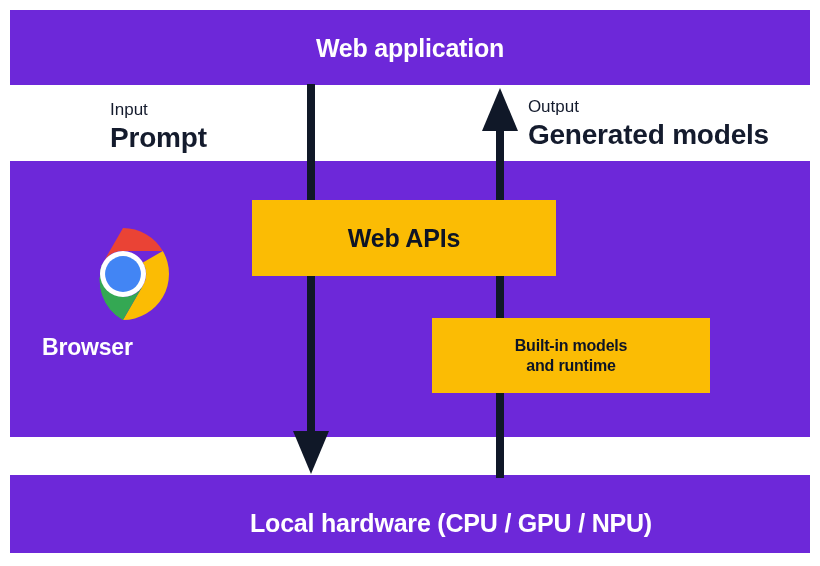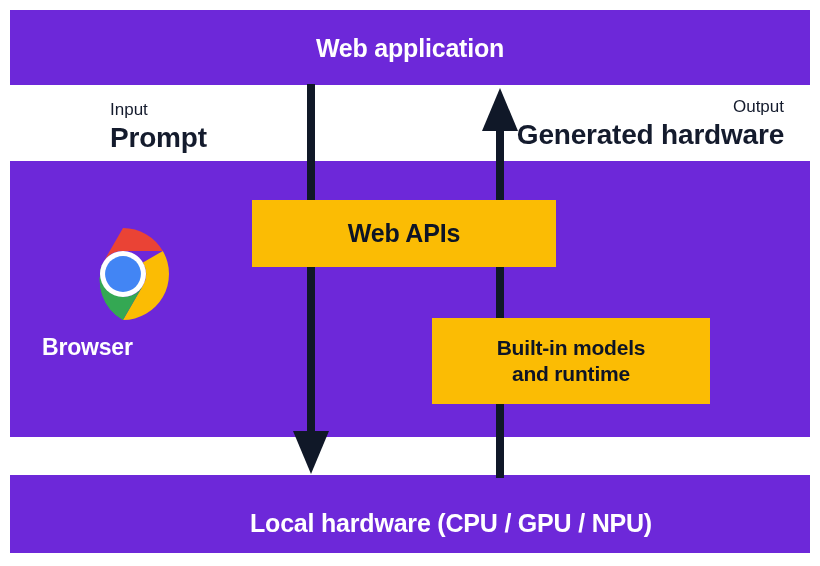--- a/index.html
+++ b/index.html
@@ -73,22 +73,22 @@
     font-weight: bold;
     letter-spacing: -0.2px;
   }
   #flow-label-input {
     top: 100px;
     left: 110px;
     text-align: left;
   }
   #flow-label-output {
     top: 97px;
-    right: 36px;
-    text-align: right;
+    right: 51px;
+    text-align: left;
   }
 
   
   .arrow-svg {
     position: absolute;
     overflow: visible;
     pointer-events: none;
   }
   #arrow-input-down {
     left: 288px;
@@ -113,29 +113,29 @@
     text-align: center;
     color: #0D1426;
     font-weight: bold;
     letter-spacing: -0.2px;
     line-height: 1.22;
   }
   #box-web-apis {
     left: 252px;
     top: 200px;
     width: 304px;
-    height: 67px;
+    height: 76px;
     font-size: 25px;
   }
   #box-builtin-models {
     left: 432px;
     top: 318px;
     width: 278px;
-    height: 86px;
-    font-size: 21px;
+    height: 75px;
+    font-size: 16px;
   }
 
   
   #browser-block {
     position: absolute;
     left: 42px;
     top: 228px;
     width: 162px;
   }
   #chrome-logo {
@@ -166,21 +166,21 @@
     <span class="band-title">Local hardware (CPU / GPU / NPU)</span>
   </div>
 
   <div id="flow-label-input" class="flow-label">
     <span class="kind">Input</span>
     <span class="value">Prompt</span>
   </div>
 
   <div id="flow-label-output" class="flow-label">
     <span class="kind">Output</span>
-    <span class="value">Generated hardware</span>
+    <span class="value">Generated models</span>
   </div>
 
   <svg id="arrow-input-down" class="arrow-svg" viewBox="0 0 46 392">
     <rect x="19" y="0" width="8" height="362" fill="#101828"></rect>
     <polygon points="23,390 5,347 41,347" fill="#101828"></polygon>
   </svg>
 
   <svg id="arrow-output-up" class="arrow-svg" viewBox="0 0 46 392">
     <rect x="19" y="28" width="8" height="364" fill="#101828"></rect>
     <polygon points="23,2 5,45 41,45" fill="#101828"></polygon>

